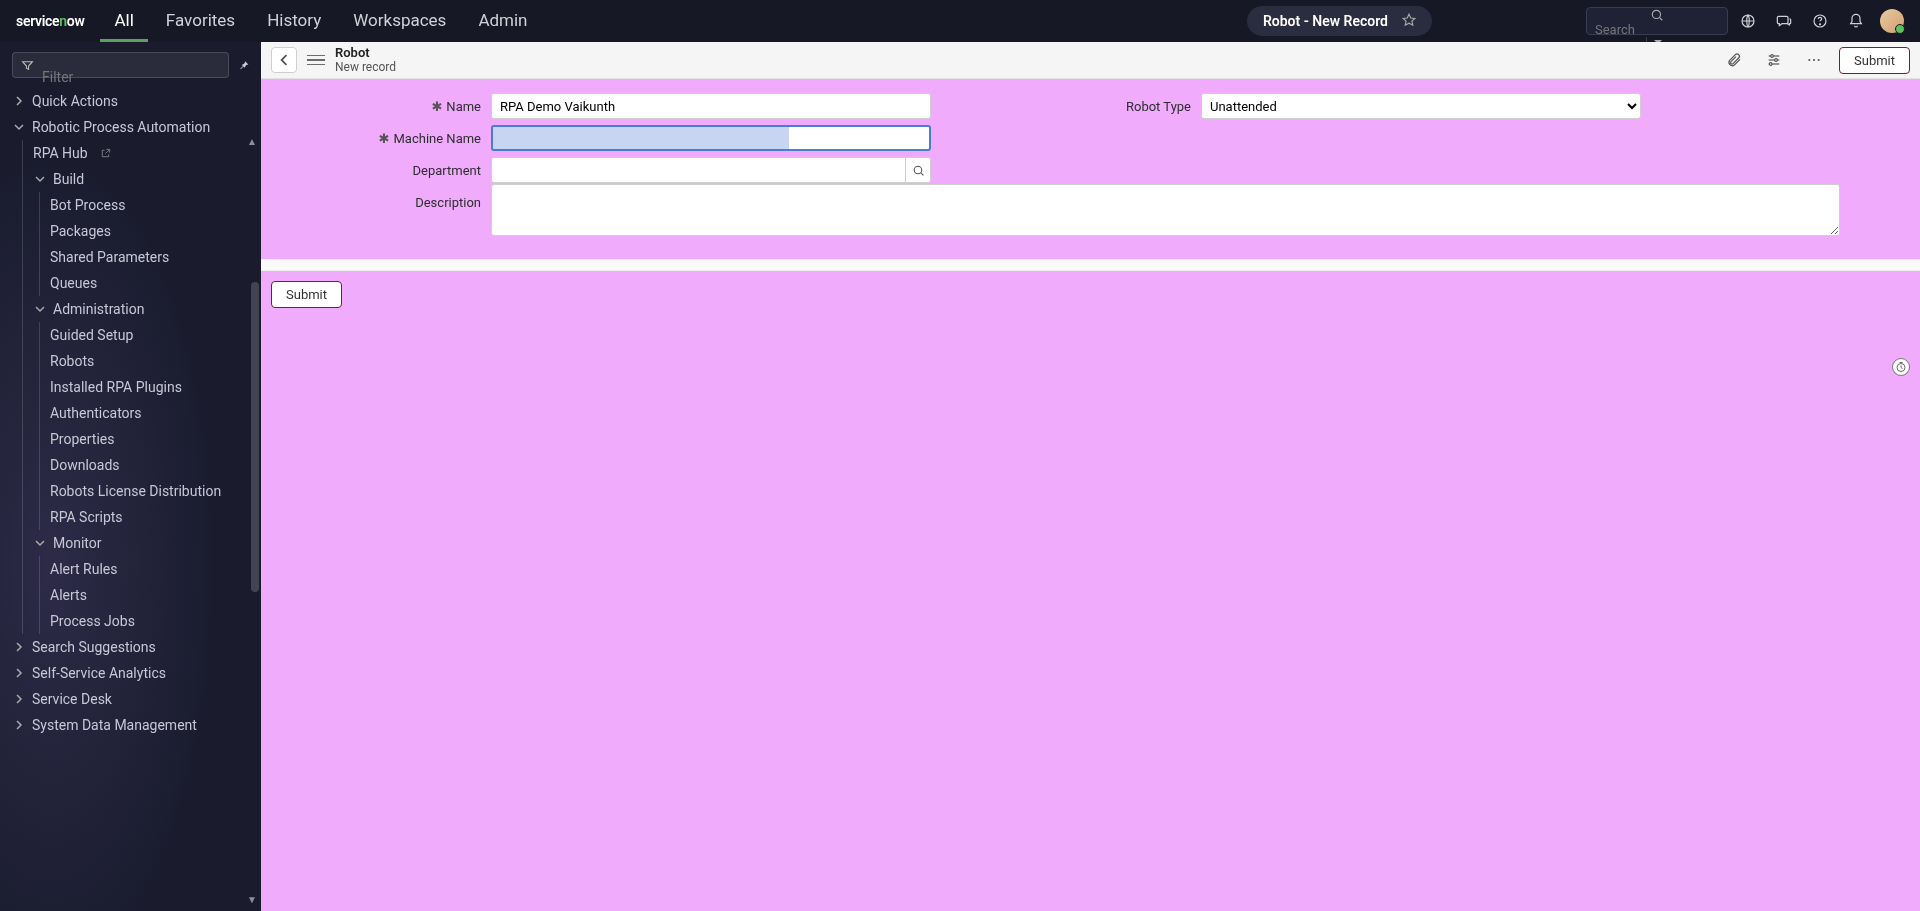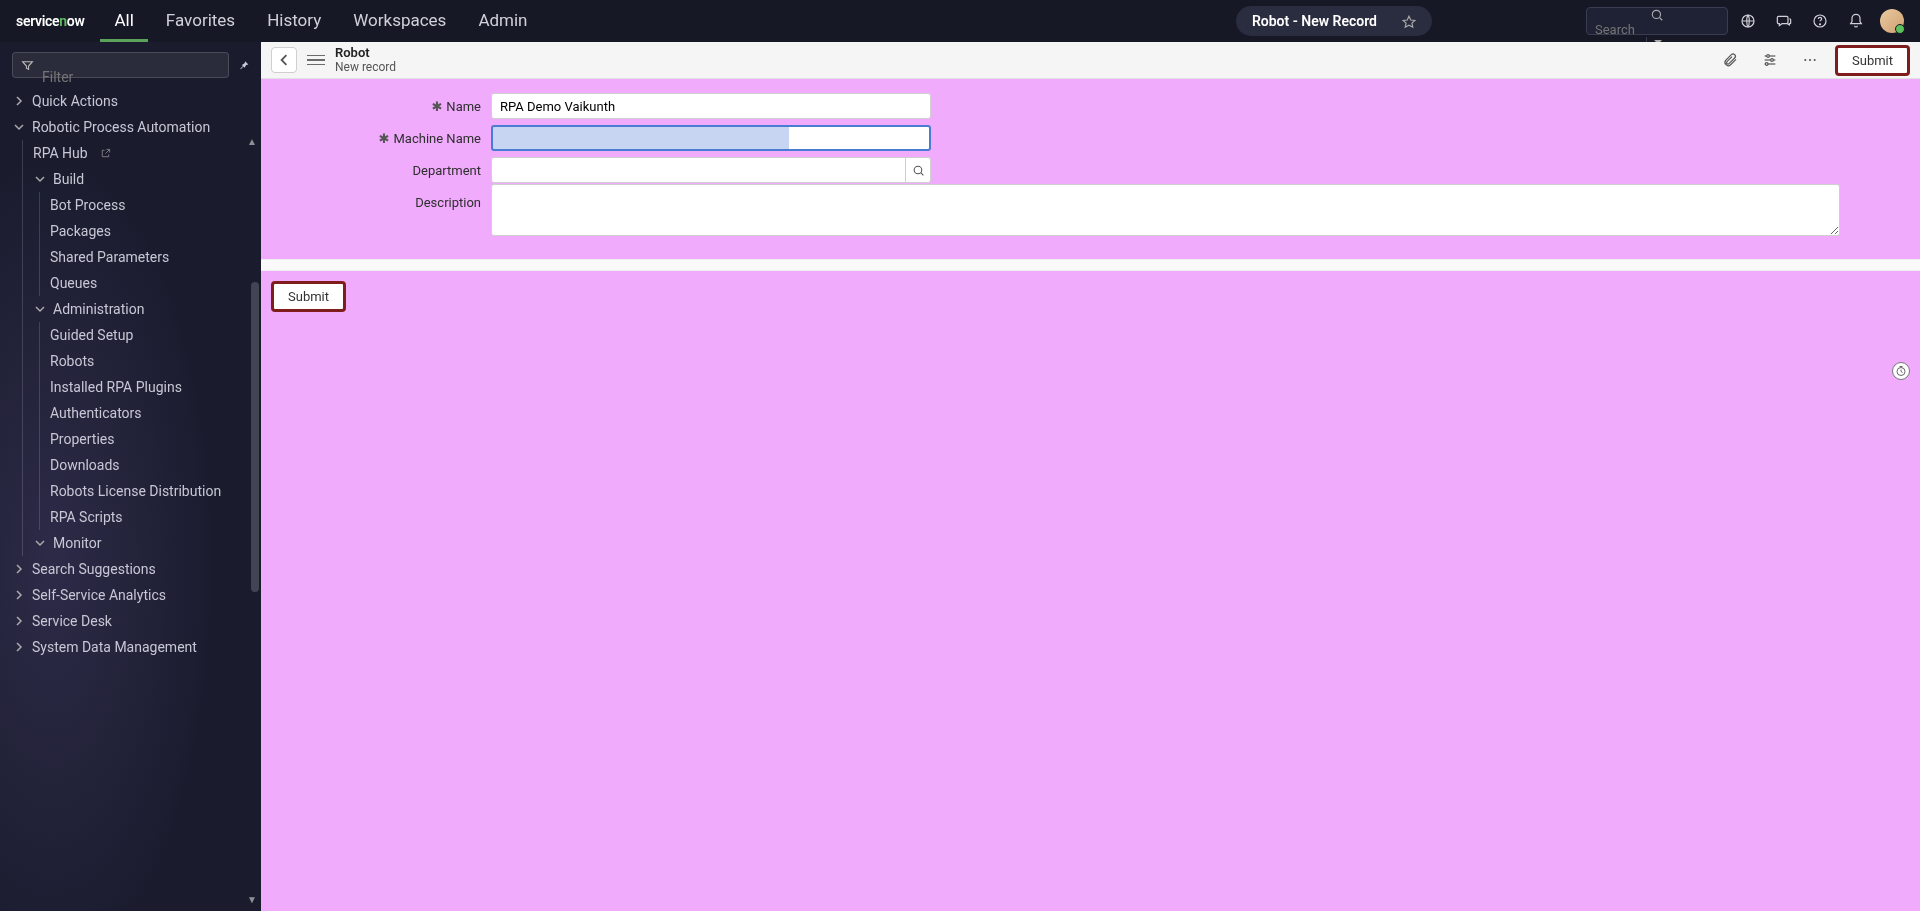--- a/index.html
+++ b/index.html
@@ -8,21 +8,21 @@
 input, select, textarea { font-family: inherit; font-size: 13px; }
 svg { display: block; }
 
 
 .topbar { height: 42px; background: #161825; display: flex; align-items: center; color: #fff; padding: 0 16px; gap: 4px; }
 .logo { font-weight: 600; font-size: 14px; letter-spacing: -0.3px; margin-right: 12px; }
 .logo .n { color: #5cc05c; }
 .topbar-tab { padding: 0 14px; height: 42px; display: flex; align-items: center; font-size: 17px; color: #d0d0d8; border: none; background: none; border-bottom: 3px solid transparent; }
 .topbar-tab.active { color: #fff; border-bottom-color: #5ba35b; }
 .topbar-spacer { flex: 1; }
-.breadcrumb-pill { background: #2a2c3f; border-radius: 18px; padding: 7px 16px; display: flex; align-items: flex-end; gap: 25px; margin-right: 150px; }
+.breadcrumb-pill { background: #2a2c3f; border-radius: 18px; padding: 7px 16px; display: flex; align-items: flex-start; gap: 14px; margin-right: 150px; }
 .breadcrumb-pill span { font-weight: 600; font-size: 14px; }
 .search-box { display: flex; align-items: center; background: #1f2134; border: 1px solid #3a3c52; border-radius: 4px; height: 28px; flex-direction: column; }
 .search-box input { background: none; border: none; color: #fff; outline: none; padding: 0 8px; width: 140px; font-size: 13px; }
 .search-box .sicon { padding: 0 8px; display:flex; align-items:center; }
 .search-box .drop { border-left: 1px solid #3a3c52; padding: 0 6px; height: 100%; display:flex; align-items:center; }
 .topbar-icon { width: 32px; height: 32px; display: flex; align-items: center; justify-content: center; background: none; border: none; color: #d0d0d8; }
 .avatar { width: 24px; height: 24px; border-radius: 50%; background: linear-gradient(135deg,#e8c9a0,#d0a070); position:relative; margin-left:4px; }
 .avatar::after { content:''; position:absolute; bottom:-1px; right:-1px; width:8px; height:8px; background:#5cc05c; border-radius:50%; border:1px solid #161825; }
 
 
@@ -53,21 +53,21 @@
 .main { flex: 1; background: #f0abfc; display: flex; flex-direction: column; overflow: hidden; justify-content: center; }
 .form-header { height: 37px; background: #f5f5f5; border-bottom: 1px solid #e2e2e2; display: flex; align-items: center; padding: 0 10px; gap: 10px; }
 .back-btn { width: 26px; height: 26px; border: 1px solid #cfcfcf; border-radius: 4px; background: #fff; display: flex; align-items:center; justify-content:center; }
 .hamburger { width: 18px; display:flex; flex-direction:column; gap:3px; cursor:pointer; }
 .hamburger div { height:1.5px; background:#6b6b6b; }
 .header-title { line-height: 1.15; }
 .header-title .t1 { font-weight: 600; font-size: 13px; color:#222; }
 .header-title .t2 { font-size: 12px; color:#555; }
 .form-header-spacer { flex:1; }
 .header-icon { width: 30px; height: 30px; display:flex; align-items:center; justify-content:center; background:none; border:none; color:#555; }
-.submit-btn { border: 3px solid #7f1d1d; background: #fff; border-radius: 4px; padding: 5px 14px; font-size: 13px; color:#333; }
+.submit-btn { border: 1px solid #7f1d1d; background: #fff; border-radius: 4px; padding: 5px 14px; font-size: 13px; color:#333; }
 
 .form-body { padding: 14px 20px 10px 20px; display:flex; gap: 60px; }
 .col { flex:1; max-width: 650px; }
 .field-row { display: flex; align-items: flex-start; margin-bottom: 6px; }
 .field-label { width: 210px; text-align: right; padding-right: 10px; padding-top: 6px; font-size: 13px; color:#2e2e2e; display:flex; justify-content:flex-end; align-items:center; gap:4px; }
 .req { color:#555; }
 .field-input { flex:1; }
 .field-input input[type=text] { width: 100%; height: 26px; border: 1px solid #cfcfcf; border-radius: 3px; padding: 0 8px; outline: none; }
 .field-input input.focused { border: 2px solid #4a7cd4; background: linear-gradient(to right, #c7d5f2 0%, #c7d5f2 68%, #fff 68%); }
 .field-input select { width: 100%; height: 26px; border: 1px solid #cfcfcf; border-radius: 3px; padding: 0 4px; background:#fff; }
@@ -233,20 +233,31 @@
               <span>RPA Scripts</span>
             </div>
         </div>
 
         <div class="nav-item l2">
           <svg class="chev" width="10" height="10" viewBox="0 0 10 10">
               <path d="M1 3 L5 7 L9 3" fill="none" stroke="#aaa" stroke-width="1.5"></path>
             </svg>
           <span>Monitor</span>
         </div>
+        <div class="tree-line-inner">
+          <div class="nav-item l3">
+              <span>Alert Rules</span>
+            </div>
+          <div class="nav-item l3">
+              <span>Alerts</span>
+            </div>
+          <div class="nav-item l3">
+              <span>Process Jobs</span>
+            </div>
+        </div>
       </div>
 
       <div class="nav-item l1">
         <svg class="chev" width="10" height="10" viewBox="0 0 10 10">
             <path d="M3 1 L7 5 L3 9" fill="none" stroke="#aaa" stroke-width="1.5"></path>
           </svg>
         <span>Search Suggestions</span>
       </div>
       <div class="nav-item l1">
         <svg class="chev" width="10" height="10" viewBox="0 0 10 10">
@@ -350,20 +361,32 @@
           </div>
         </div>
         <div class="field-row">
           <div class="field-label">
             <span>Description</span>
           </div>
           <div class="field-input" style="flex:1; max-width:none;">
           </div>
         </div>
       </div>
+      <div class="col">
+        <div class="field-row">
+          <div class="field-label">
+            <span>Robot Type</span>
+          </div>
+          <div class="field-input">
+            <select>
+              <option>Unattended</option>
+            </select>
+          </div>
+        </div>
+      </div>
     </div>
 
     <div style="padding: 0 20px 14px 20px; margin-top:-42px;">
       <div class="field-row" style="max-width:none;">
         <div class="field-label" style="width:210px;"></div>
         <div class="field-input" style="flex:1;">
           <textarea style=""></textarea>
         </div>
         <div style="width:60px;"></div>
       </div>

